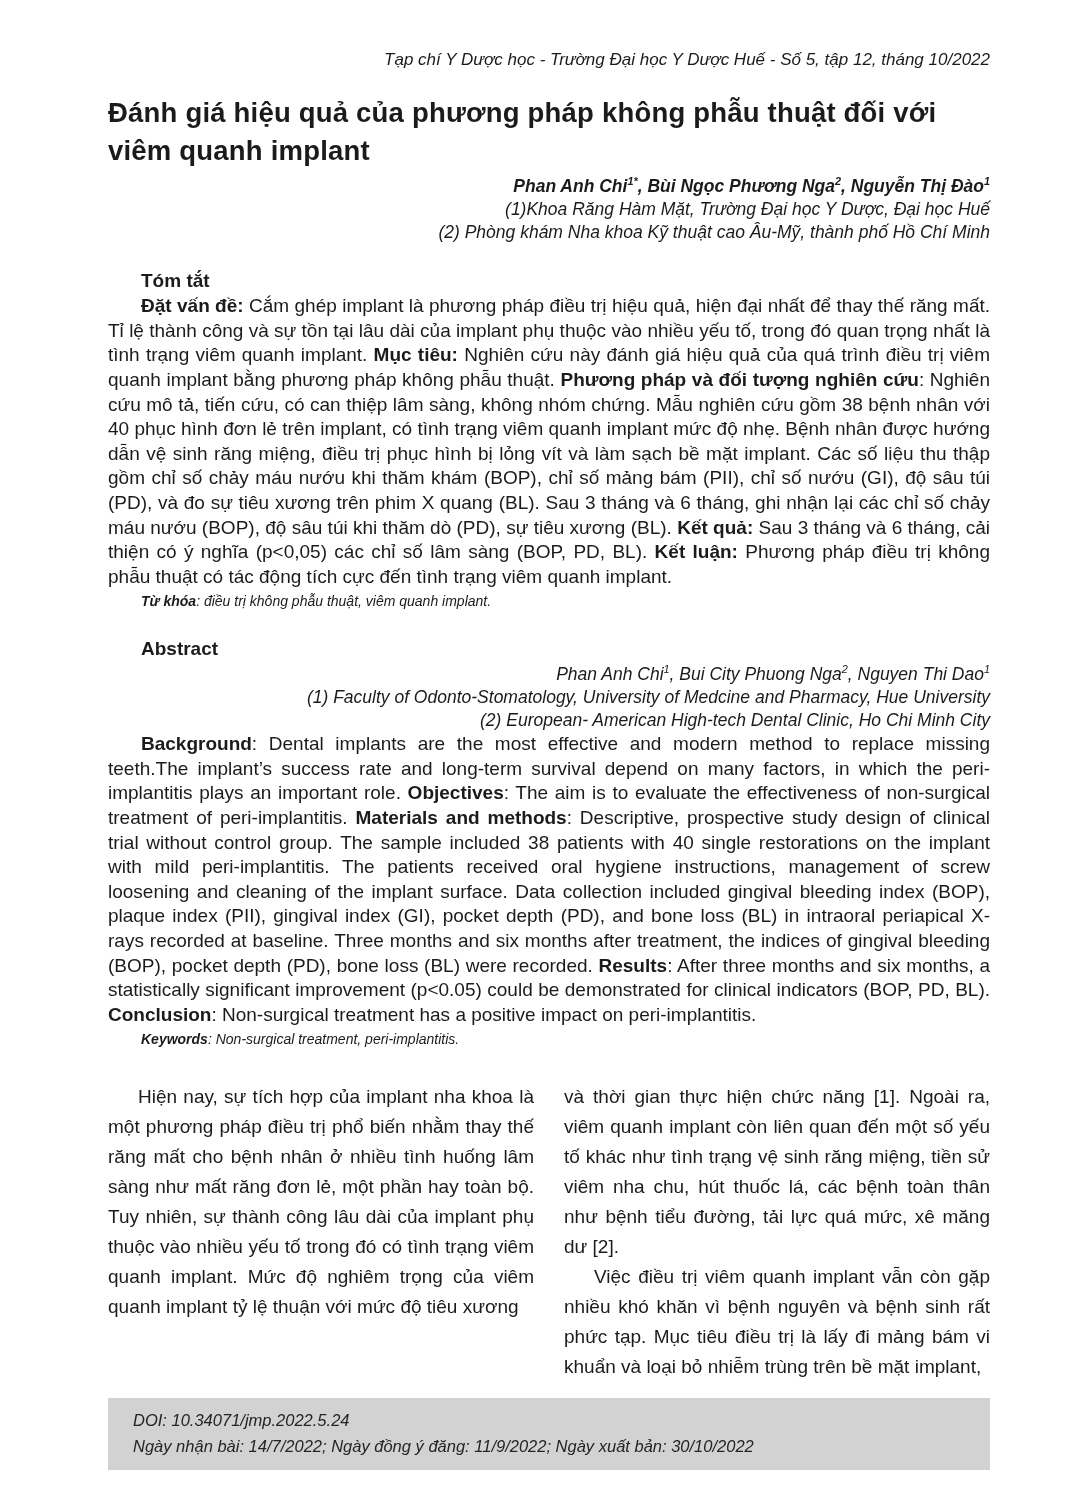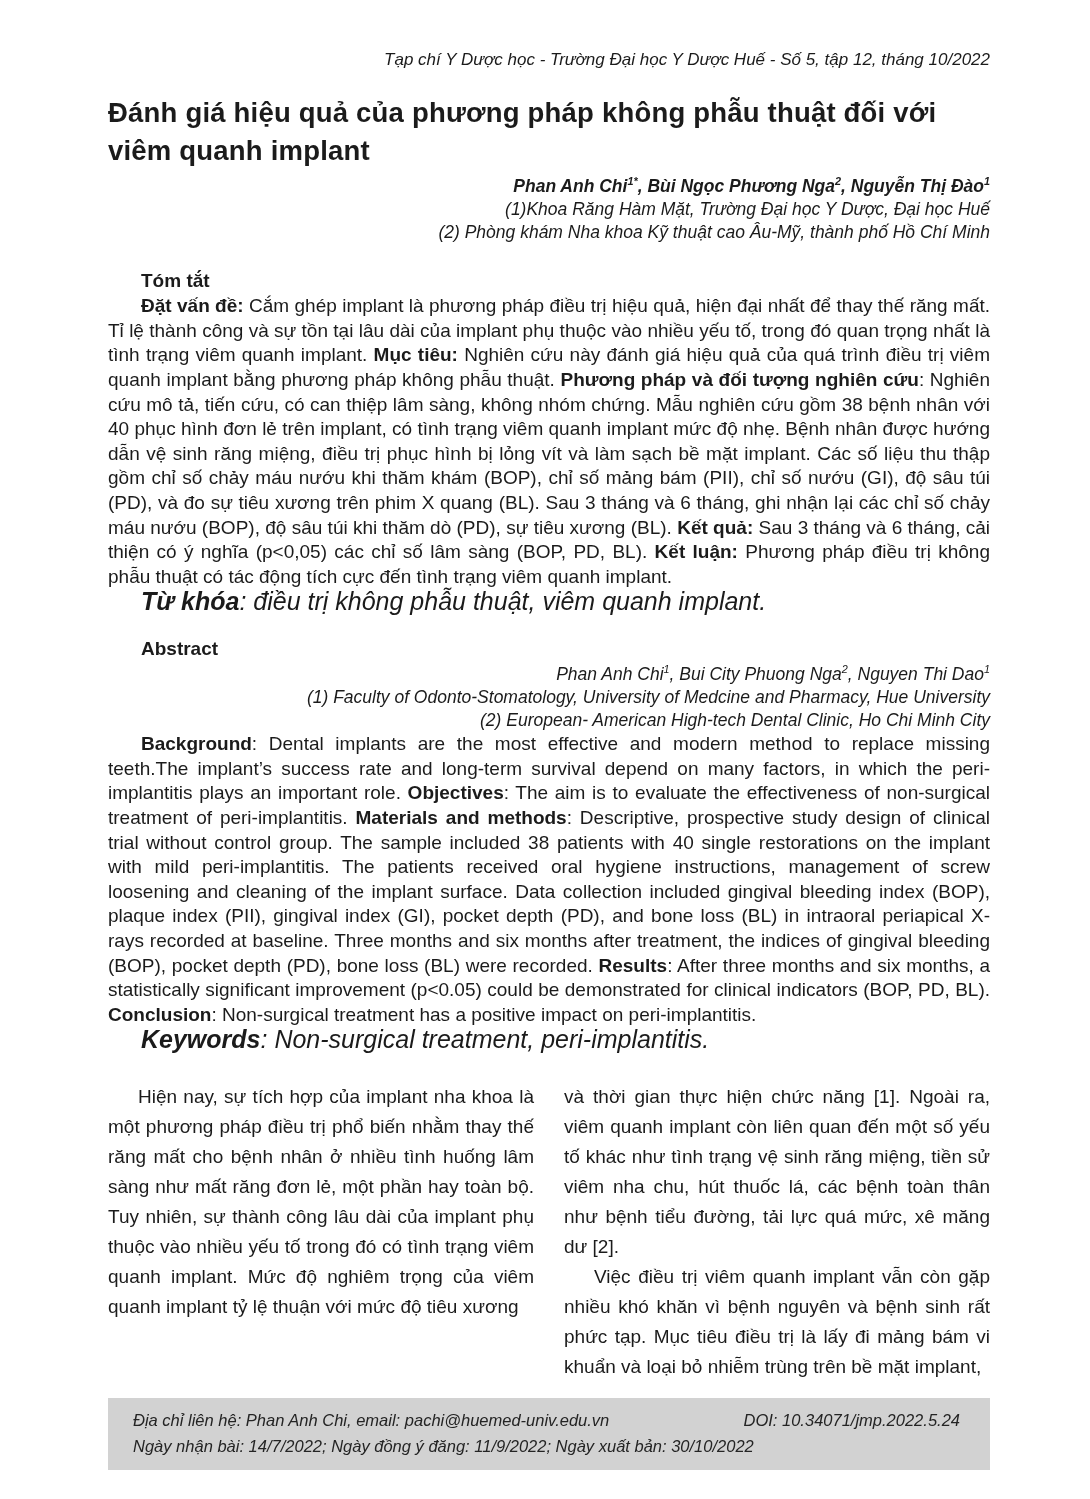--- a/index.html
+++ b/index.html
@@ -49,21 +49,21 @@
     padding-left:33px;
   }
   .body-par{
     font-size:19px;
     line-height:24.6px;
     text-align:justify;
     text-indent:33px;
     margin:0;
   }
   .kw-line{
-    font-size:25px;
+    font-size:14px;
     line-height:24.6px;
     font-style:italic;
     padding-left:33px;
     margin:0;
   }
   .kw-line .kw-label{font-weight:bold;}
   .abstract-block{margin-top:24px;}
   .title-en{
     font-size:27.5px;
     font-weight:bold;
@@ -149,19 +149,18 @@
       <p class="body-par">Hiện nay, sự tích hợp của implant nha khoa là một phương pháp điều trị phổ biến nhằm thay thế răng mất cho bệnh nhân ở nhiều tình huống lâm sàng như mất răng đơn lẻ, một phần hay toàn bộ. Tuy nhiên, sự thành công lâu dài của implant phụ thuộc vào nhiều yếu tố trong đó có tình trạng viêm quanh implant. Mức độ nghiêm trọng của viêm quanh implant tỷ lệ thuận với mức độ tiêu xương</p>
     </div>
     <div class="col">
       <p class="body-par no-indent">và thời gian thực hiện chức năng [1]. Ngoài ra, viêm quanh implant còn liên quan đến một số yếu tố khác như tình trạng vệ sinh răng miệng, tiền sử viêm nha chu, hút thuốc lá, các bệnh toàn thân như bệnh tiểu đường, tải lực quá mức, xê măng dư [2].</p>
       <p class="body-par">Việc điều trị viêm quanh implant vẫn còn gặp nhiều khó khăn vì bệnh nguyên và bệnh sinh rất phức tạp. Mục tiêu điều trị là lấy đi mảng bám vi khuẩn và loại bỏ nhiễm trùng trên bề mặt implant,</p>
     </div>
   </div>
 
   <div class="contact-box">
     <div class="contact-row">
-      <span>Địa chỉ liên hệ: Phan Anh Chi, email: pachi@huemed-univ.edu.vn</span>
       <span>DOI: 10.34071/jmp.2022.5.24</span>
     </div>
     <div>Ngày nhận bài: 14/7/2022; Ngày đồng ý đăng: 11/9/2022; Ngày xuất bản: 30/10/2022</div>
   </div>
 
 </div>
 
 </body></html>

